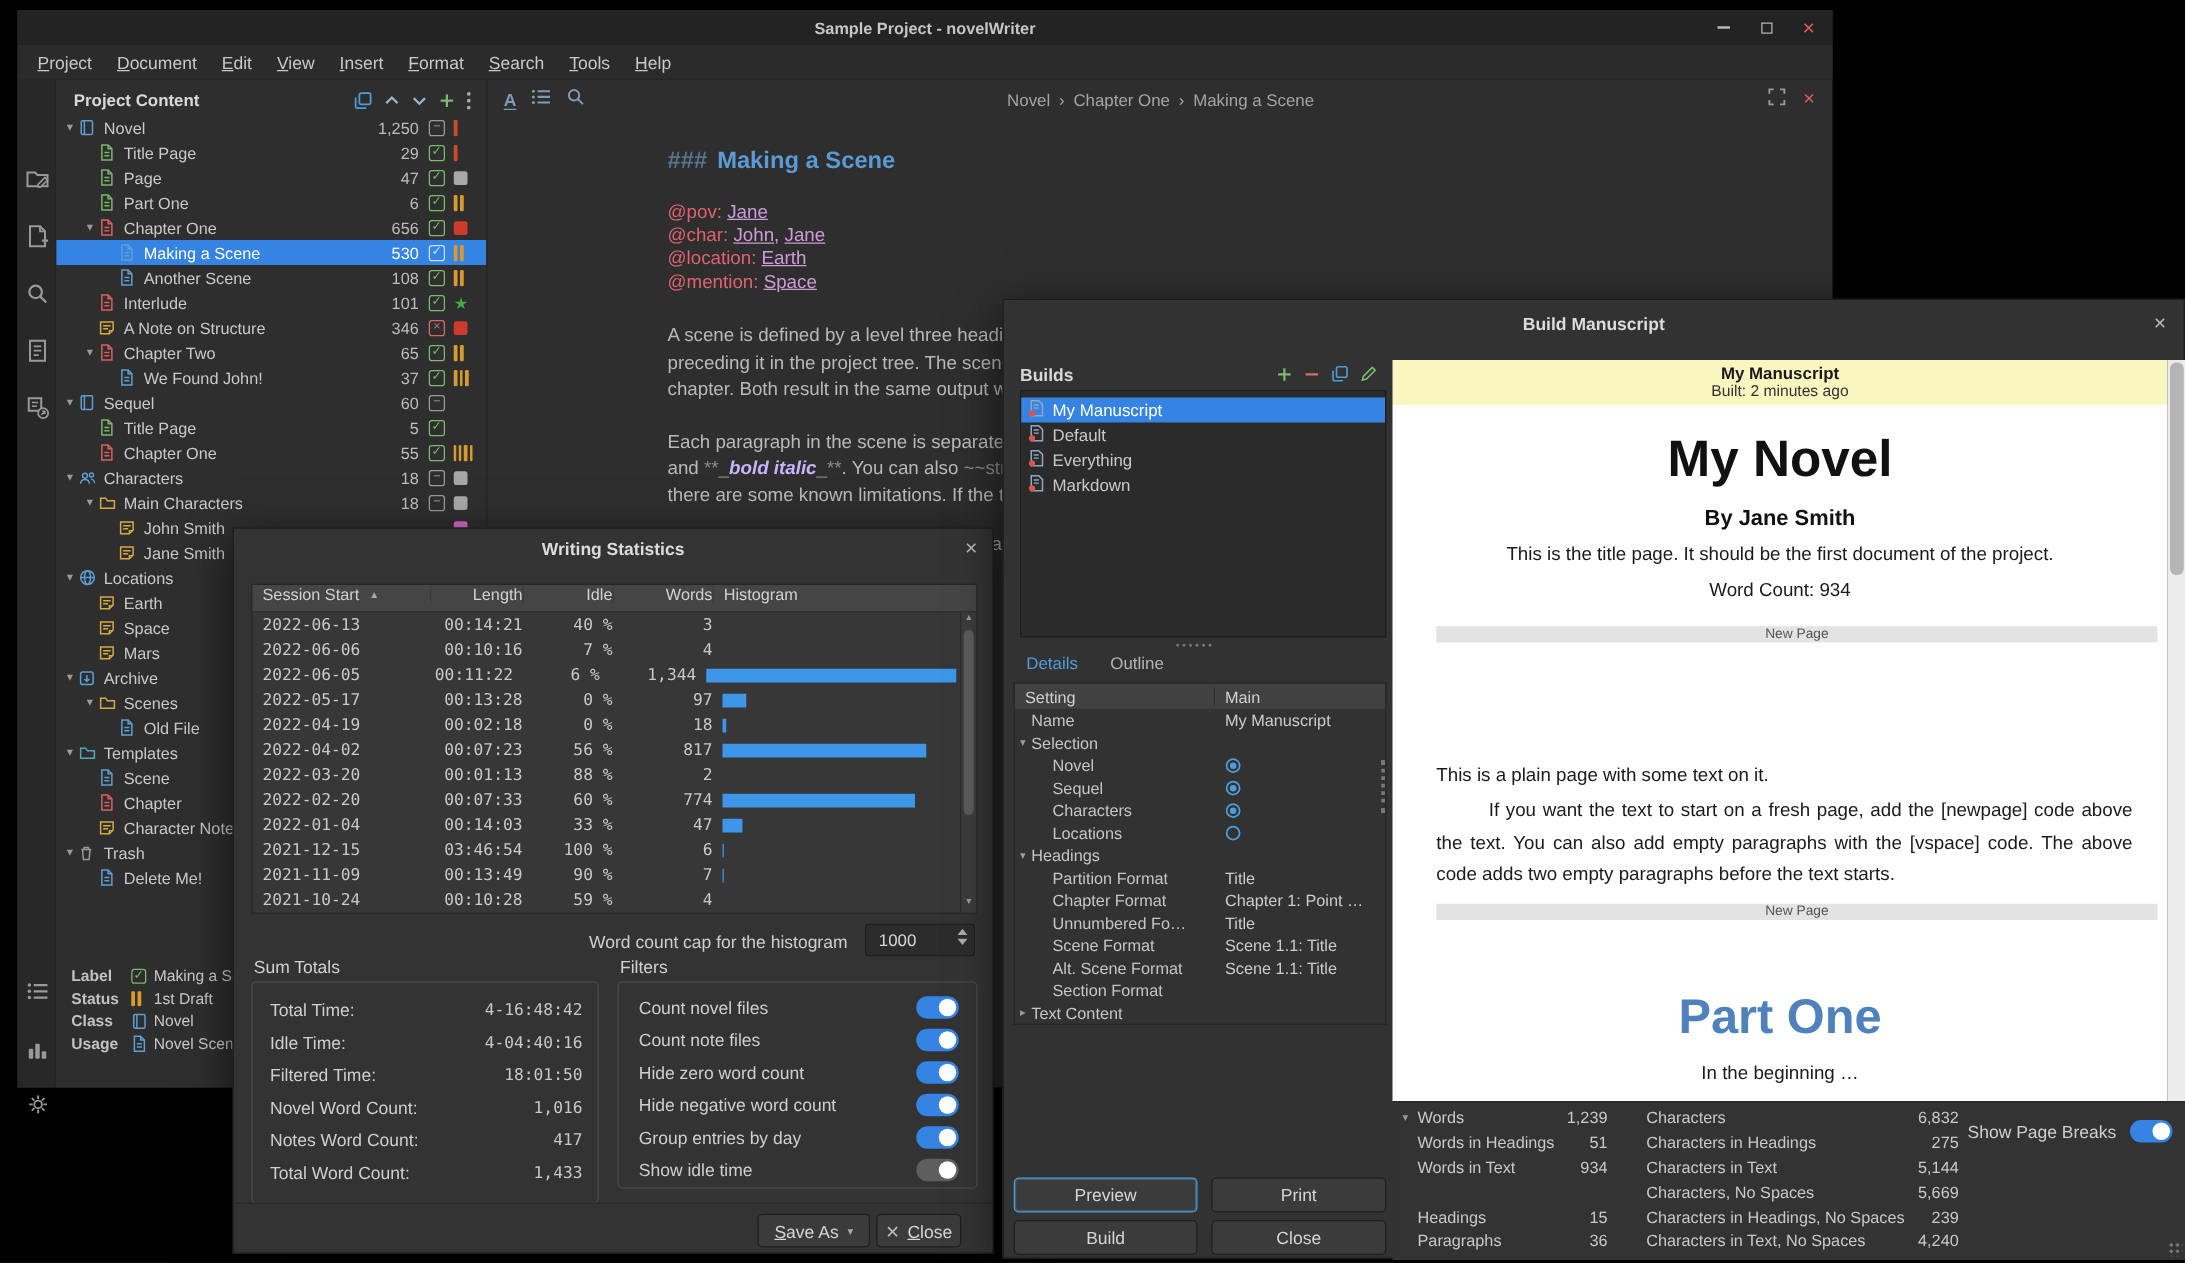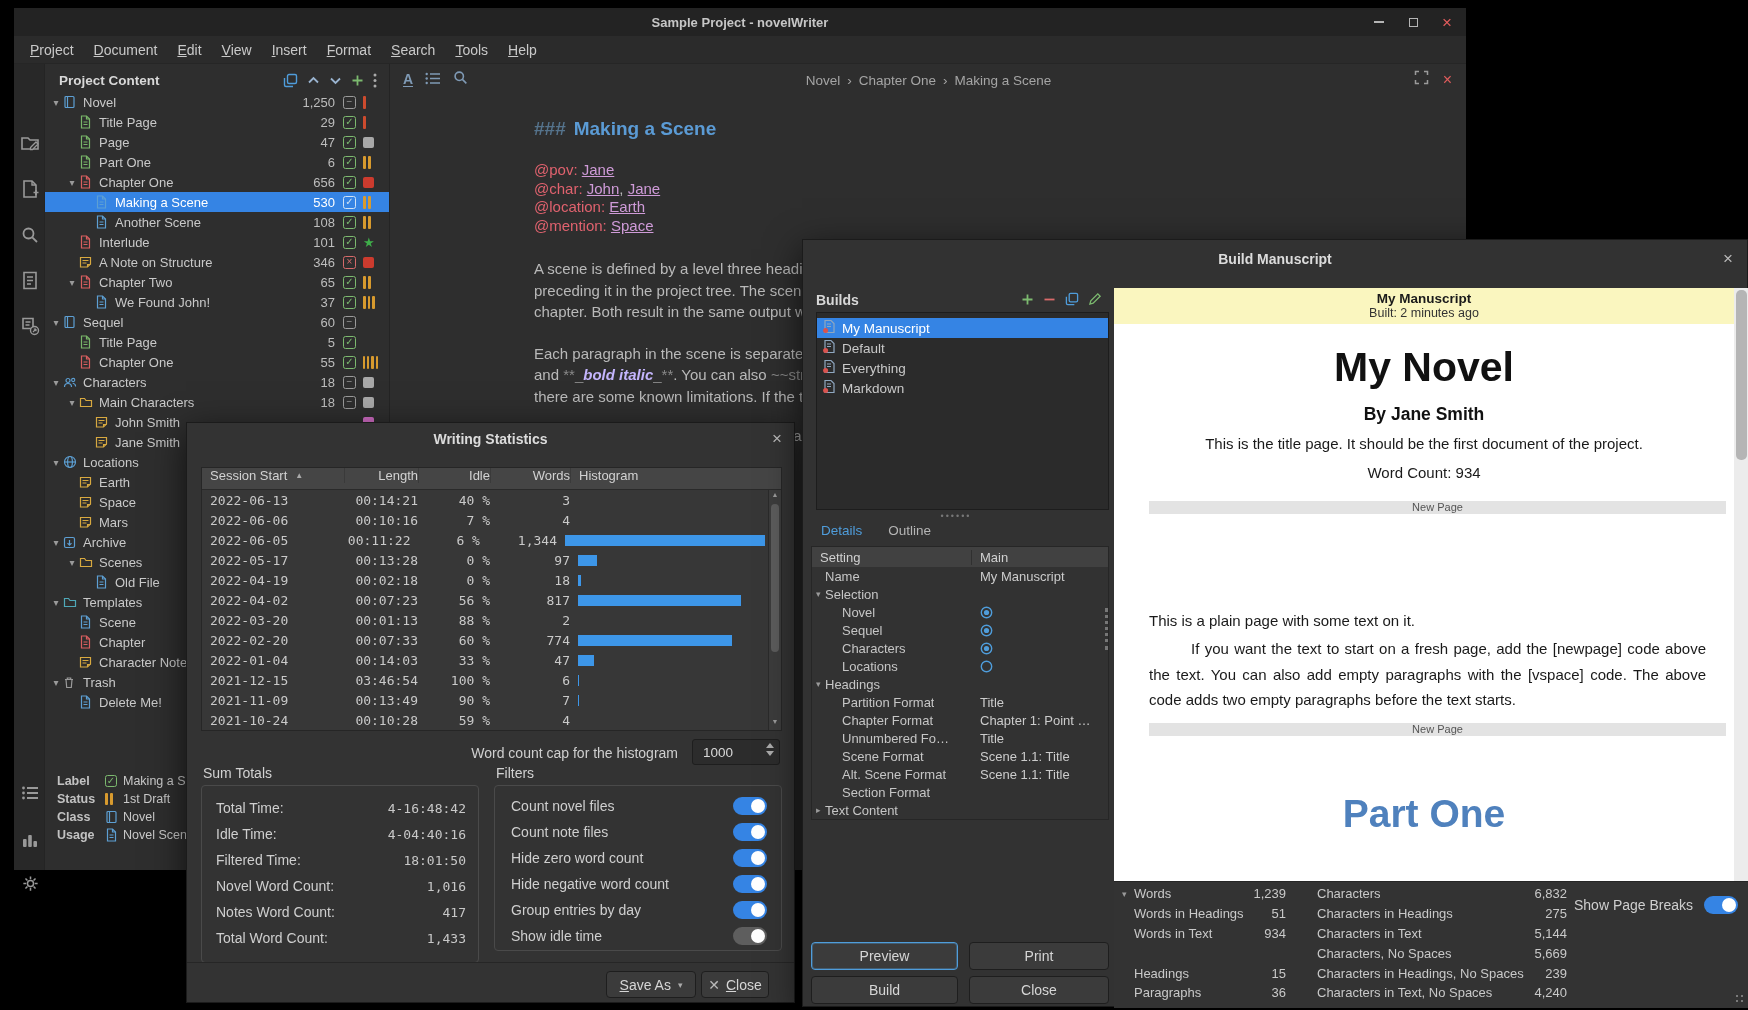--- a/index.html
+++ b/index.html
@@ -1303,20 +1303,21 @@
   <div id="bd-page">
     <div id="pv-title">My Novel</div>
     <div id="pv-byline">By Jane Smith</div>
     <div id="pv-titlepara">This is the title page. It should be the first document of the project.</div>
     <div id="pv-wc">Word Count: 934</div>
     <div id="pv-np1" class="np-bar">New Page</div>
     <div id="pv-plain">This is a plain page with some text on it.</div>
     <div id="pv-body">If you want the text to start on a fresh page, add the [newpage] code above the text. You can also add empty paragraphs with the [vspace] code. The above code adds two empty paragraphs before the text starts.</div>
     <div id="pv-np2" class="np-bar">New Page</div>
     <div id="pv-part">Part One</div>
+    <div id="pv-partsub">In the beginning …</div>
   </div>
   <div id="bd-pscroll">
       <div class="ph"></div>
     </div>
 
   <div id="bd-stats">
     <div id="bs-left" class="bs-col">
         <div class="bs-row">
      <span class="barr">▾</span>
           <span>Words</span>

